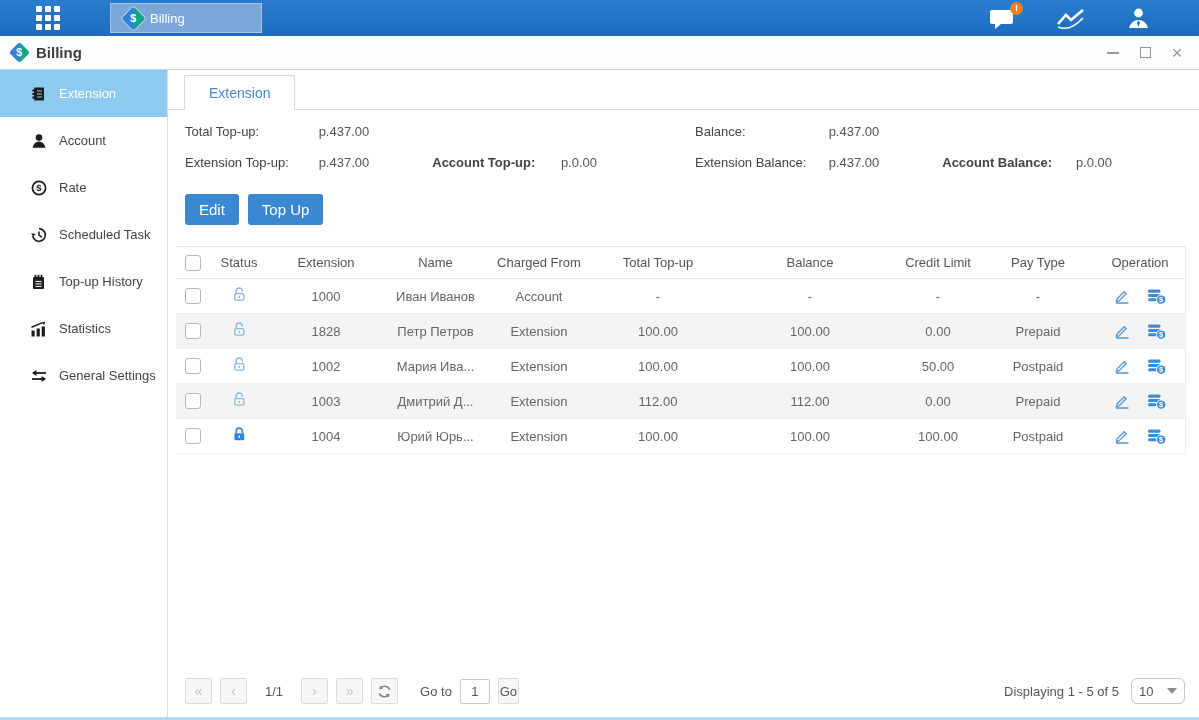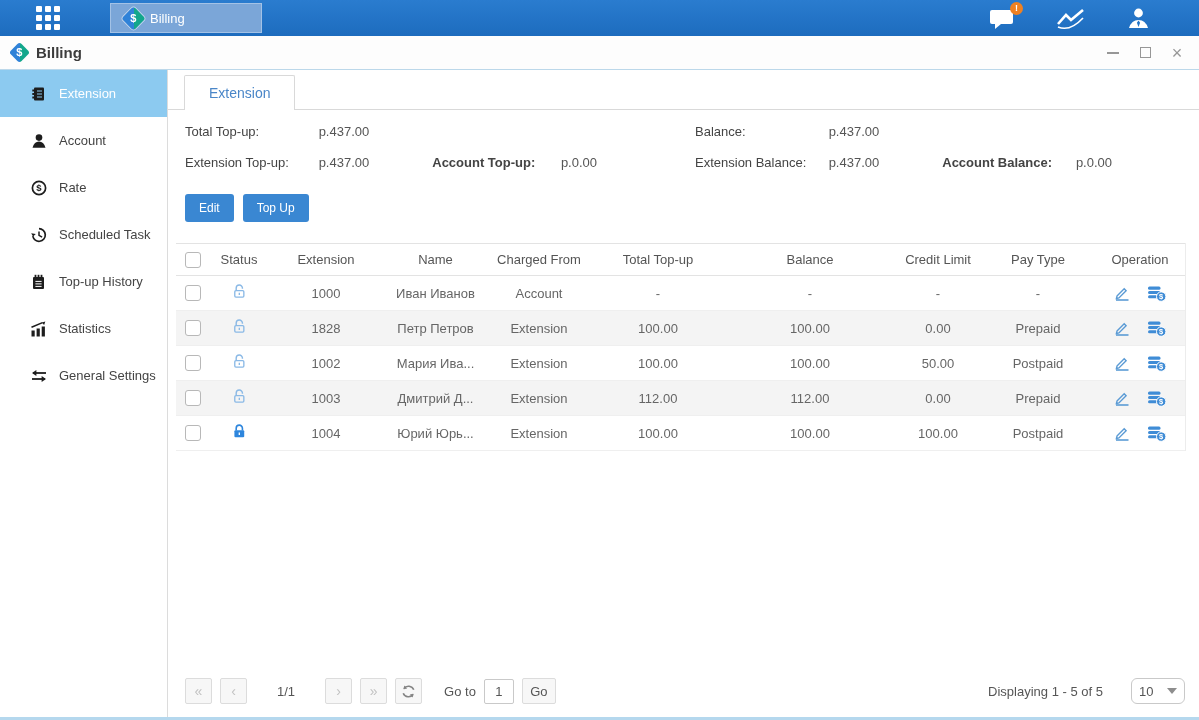--- a/index.html
+++ b/index.html
@@ -63,47 +63,47 @@
   .summary { display:flex; padding:14px 0 0 17px; }
   .sum-col-left { width:510px; flex:none; }
   .sum-col-right { flex:1; }
   .sum-row { height:22px; margin-bottom:9px; white-space:nowrap; }
   .lbl { display:inline-block; width:130px; font-weight:normal; color:#444; }
   .lbl2 { display:inline-block; width:125px; font-weight:bold; color:#444; }
   .val { display:inline-block; width:110px; color:#555; }
 
   .actions { display:flex; gap:9px; padding:8px 0 0 17px; }
   .btn-blue { background:#3a87d2; color:#fff; border:none; border-radius:3px;
-    padding:7px 14px; font-size:12px; font-family:inherit; cursor:pointer; }
+    padding:7px 14px; font-size:15px; font-family:inherit; cursor:pointer; }
 
   
   .grid-wrap { margin:21px 13px 0 8px; border-right:1px solid #ececec; }
   table { width:100%; border-collapse:collapse; table-layout:fixed; }
   thead th { border-top:1px solid #e3e3e3; border-bottom:1px solid #e3e3e3;
     height:32px; font-weight:normal; color:#555; font-size:13px; }
   tbody td { height:35px; text-align:center; color:#666; border-bottom:1px solid #efefef; }
   tbody tr:nth-child(even) { background:#f4f4f4; }
   .checkbox { width:16px; height:16px; border:1px solid #b8b8b8; border-radius:3px;
     background:#fff; display:inline-block; cursor:pointer; vertical-align:middle; }
   .op-cell { display:flex; align-items:center; justify-content:center; gap:16px; }
   .op-btn { display:flex; cursor:pointer; }
 
   
   .spacer { flex:1; }
   .pagination { height:44px; display:flex; align-items:center; padding:0 14px 8px 17px; gap:8px; }
   .pg-btn { width:27px; height:26px; background:#f7f7f7; border:1px solid #dcdcdc;
     border-radius:2px; display:flex; align-items:center; justify-content:center;
     color:#c2c2c2; font-size:14px; cursor:pointer; }
-  .pg-label { margin:0 22px; color:#555; }
+  .pg-label { margin:0 10px; color:#555; }
   .goto-label { margin-left:14px; color:#555; }
   .goto-input { width:30px; height:25px; border:1px solid #c9c9c9; border-radius:2px;
     text-align:center; font-family:inherit; font-size:13px; color:#555; }
-  .go-btn { width:34px; height:26px; background:#f7f7f7; border:1px solid #dcdcdc;
+  .go-btn { width:21px; height:26px; background:#f7f7f7; border:1px solid #dcdcdc;
     border-radius:2px; color:#555; font-family:inherit; font-size:13px; cursor:pointer; }
-  .pg-right { margin-left:auto; display:flex; align-items:center; gap:28px; }
+  .pg-right { margin-left:auto; display:flex; align-items:center; gap:12px; }
   .page-size { width:54px; height:26px; border:1px solid #c9c9c9; border-radius:6px;
     background:#fff; display:flex; align-items:center; padding:0 7px; cursor:pointer;
     justify-content:space-between; color:#555; }
   .caret { width:0; height:0; border-left:5px solid transparent; border-right:5px solid transparent;
     border-top:6px solid #8d8d8d; }
 
   .bottom-edge { height:3px; background:#b5d8ee; }
 </style>
 </head>
 <body>

